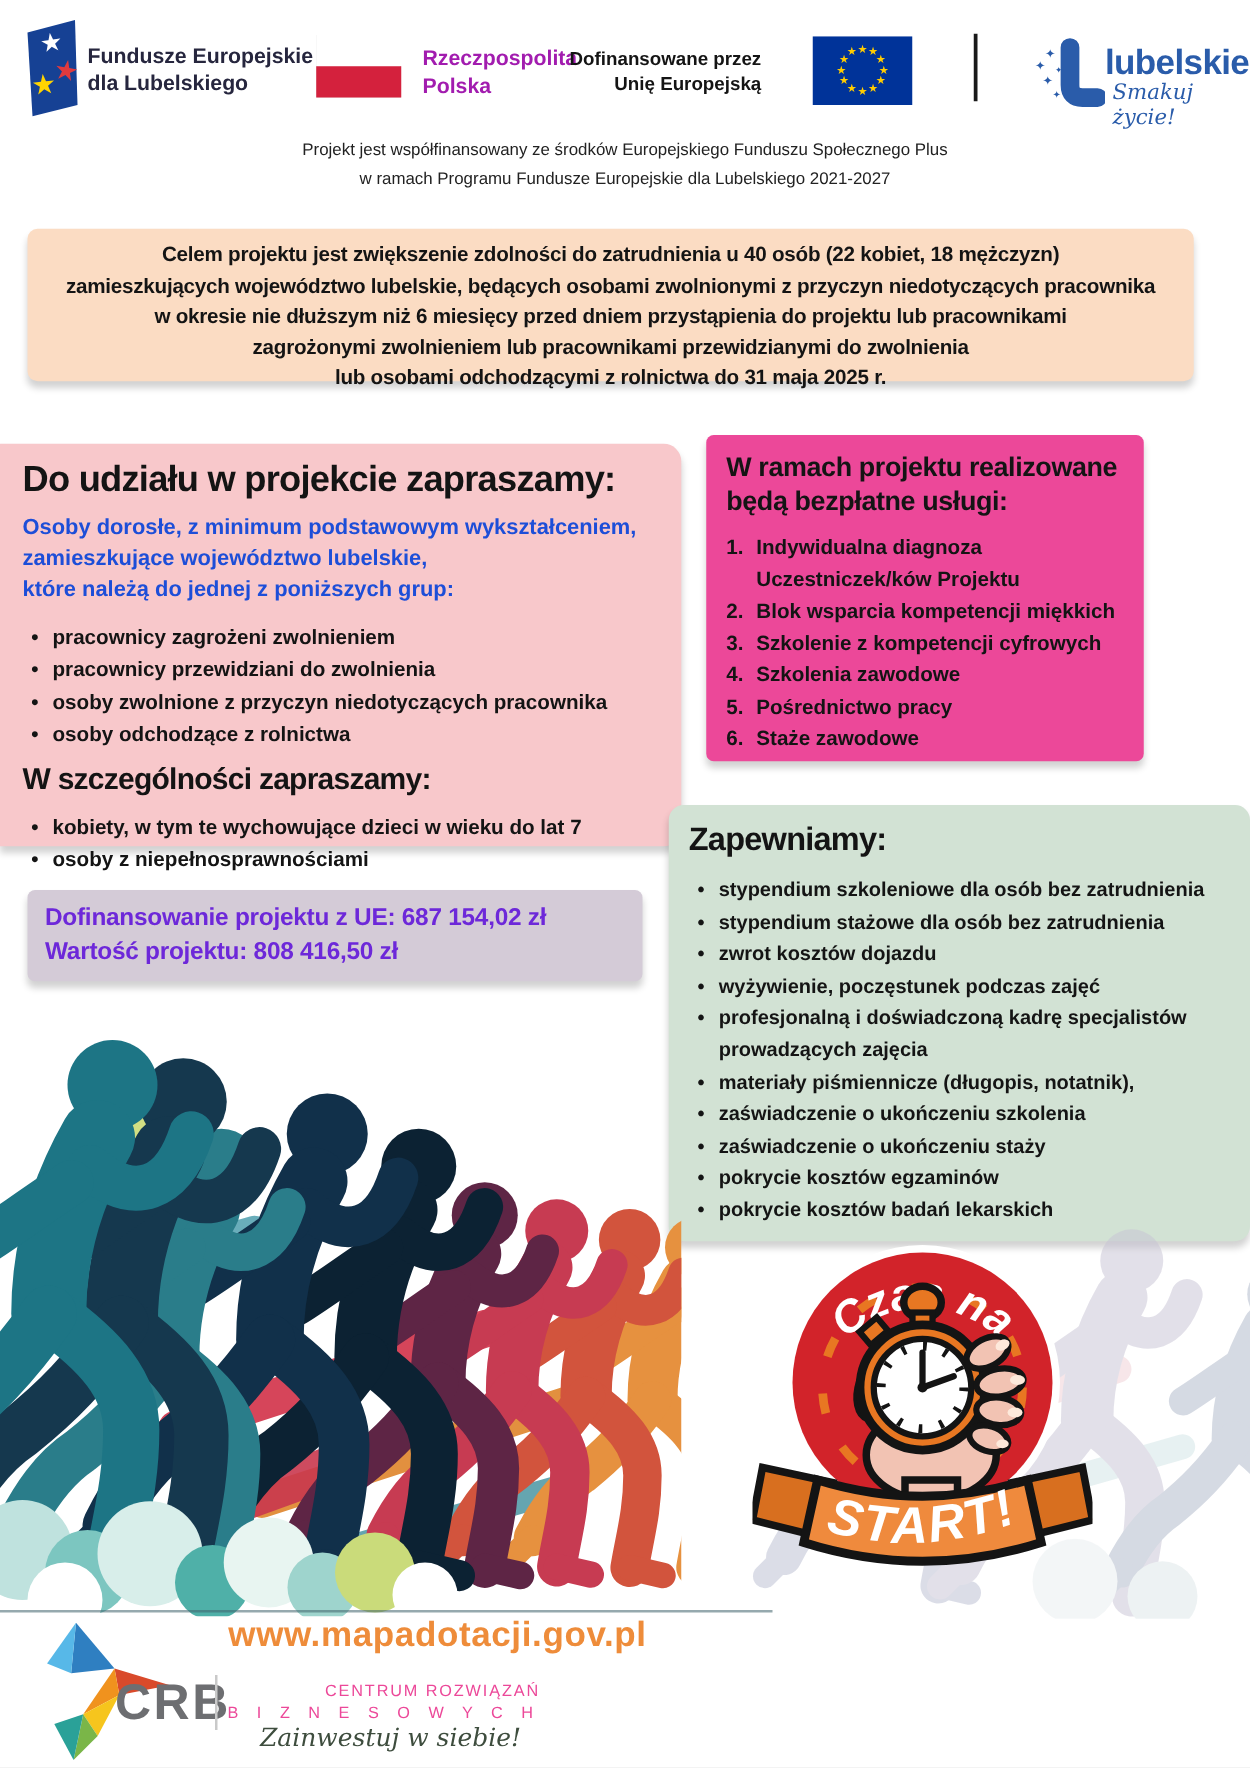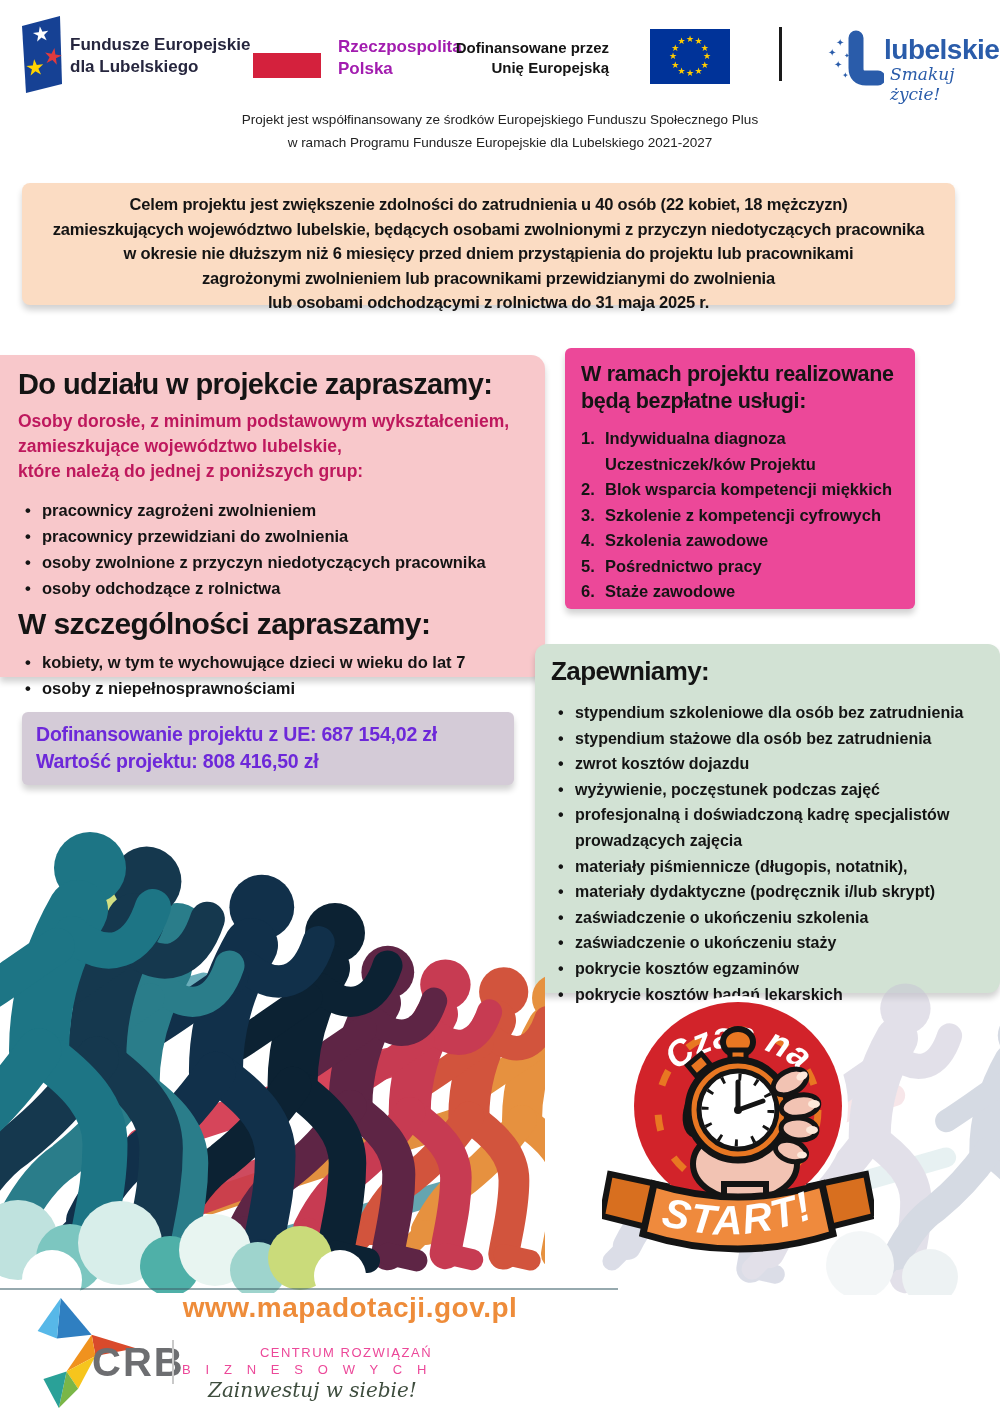--- a/index.html
+++ b/index.html
@@ -22,21 +22,21 @@
 
   
   .box{box-shadow:0 5px 6px rgba(0,0,0,0.18);}
   .goal-box{left:22px;top:183px;width:933px;height:122px;background:#fbdcc3;border-radius:8px;
             text-align:center;padding-top:9px;box-sizing:border-box;}
   .goal-box div{font-size:16.5px;font-weight:bold;color:#141414;line-height:24.5px;letter-spacing:-0.2px;}
 
   .invite-box{left:0;top:355px;width:545px;height:322px;background:#f8c8cb;border-radius:0 14px 14px 0;
               padding:12px 8px 8px 18px;box-sizing:border-box;}
   .box-title-xl{font-size:29px;font-weight:bold;color:#141414;letter-spacing:-0.6px;line-height:34px;}
-  .invite-intro div{font-size:17.5px;font-weight:bold;color:#be185d;line-height:24px;margin-top:1px;}
+  .invite-intro div{font-size:17.5px;font-weight:bold;color:#1d4ed8;line-height:24px;margin-top:1px;}
   .blist{list-style:none;margin:10px 0 0 0;padding:0;}
   .blist li{position:relative;padding-left:24px;font-size:16.5px;font-weight:bold;color:#141414;line-height:26px;}
   .blist li::before{content:"\2022";position:absolute;left:7px;}
 
   .services-box{left:565px;top:348px;width:350px;height:261px;background:#ec4899;border-radius:6px;
                 padding:13px 10px 0 16px;box-sizing:border-box;}
   .box-title-lg{font-size:21.5px;font-weight:bold;color:#141414;line-height:27px;letter-spacing:-0.3px;}
   .nlist{list-style:none;counter-reset:svc;margin:11px 0 0 0;padding:0;}
   .nlist li{counter-increment:svc;display:flex;font-size:16.5px;font-weight:bold;color:#141414;line-height:25.5px;}
   .nlist li .num{flex:0 0 24px;}
@@ -171,21 +171,21 @@
       <div>Osoby dorosłe, z minimum podstawowym wykształceniem,</div>
       <div>zamieszkujące województwo lubelskie,</div>
       <div>które należą do jednej z poniższych grup:</div>
     </div>
     <ul class="blist" style="margin-top:14px;">
       <li>pracownicy zagrożeni zwolnieniem</li>
       <li>pracownicy przewidziani do zwolnienia</li>
       <li>osoby zwolnione z przyczyn niedotyczących pracownika</li>
       <li>osoby odchodzące z rolnictwa</li>
     </ul>
-    <div class="box-title-xl" style="font-size:30px;margin-top:6px;">W szczególności zapraszamy:</div>
+    <div class="box-title-xl" style="font-size:24px;margin-top:6px;">W szczególności zapraszamy:</div>
     <ul class="blist" style="margin-top:8px;">
       <li>kobiety, w tym te wychowujące dzieci w wieku do lat 7</li>
       <li>osoby z niepełnosprawnościami</li>
     </ul>
   </div>
 
   <div class="abs box services-box">
     <div class="box-title-lg">
       <div>W ramach projektu realizowane</div>
       <div>będą bezpłatne usługi:</div>
@@ -220,21 +220,20 @@
 
   <div class="abs box provide-box">
     <div class="box-title-xl">Zapewniamy:</div>
     <ul class="blist">
       <li>stypendium szkoleniowe dla osób bez zatrudnienia</li>
       <li>stypendium stażowe dla osób bez zatrudnienia</li>
       <li>zwrot kosztów dojazdu</li>
       <li>wyżywienie, poczęstunek podczas zajęć</li>
       <li>profesjonalną i doświadczoną kadrę specjalistów prowadzących zajęcia</li>
       <li>materiały piśmiennicze (długopis, notatnik),</li>
-      <li>materiały dydaktyczne (podręcznik i/lub skrypt)</li>
       <li>zaświadczenie o ukończeniu szkolenia</li>
       <li>zaświadczenie o ukończeniu staży</li>
       <li>pokrycie kosztów egzaminów</li>
       <li>pokrycie kosztów badań lekarskich</li>
     </ul>
   </div>
 
   <div class="abs box funding-box">
     <div>Dofinansowanie projektu z UE: 687 154,02 zł</div>
     <div>Wartość projektu: 808 416,50 zł</div>

